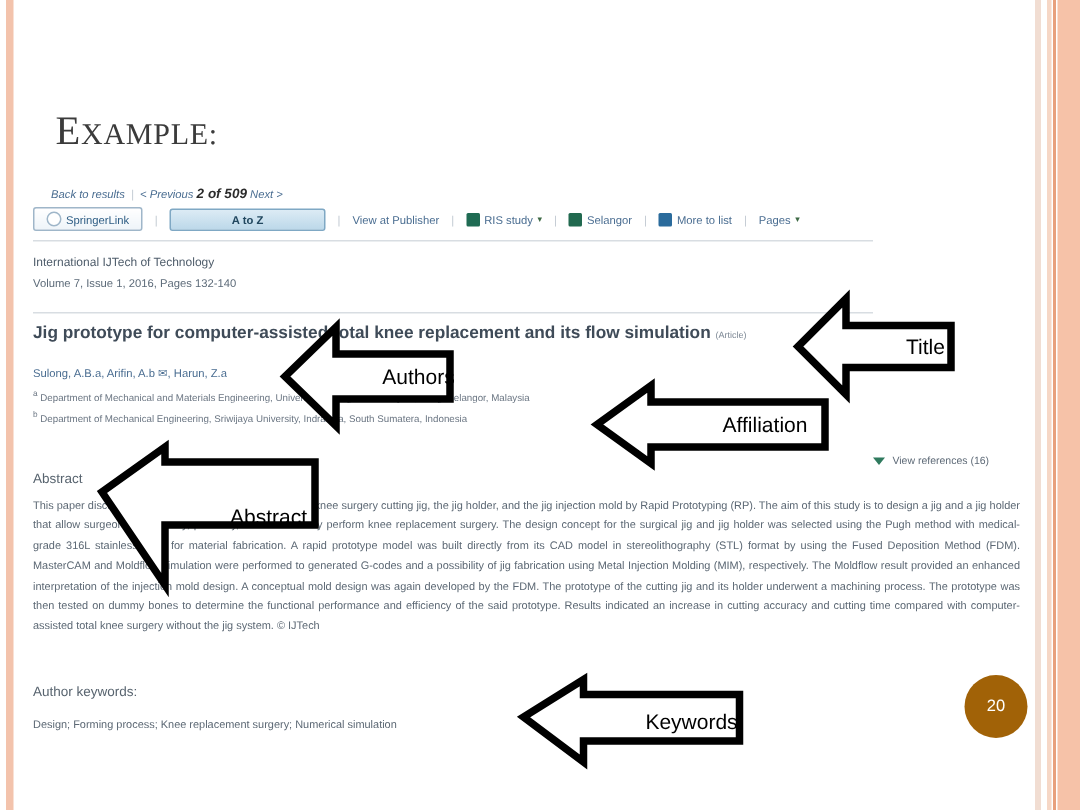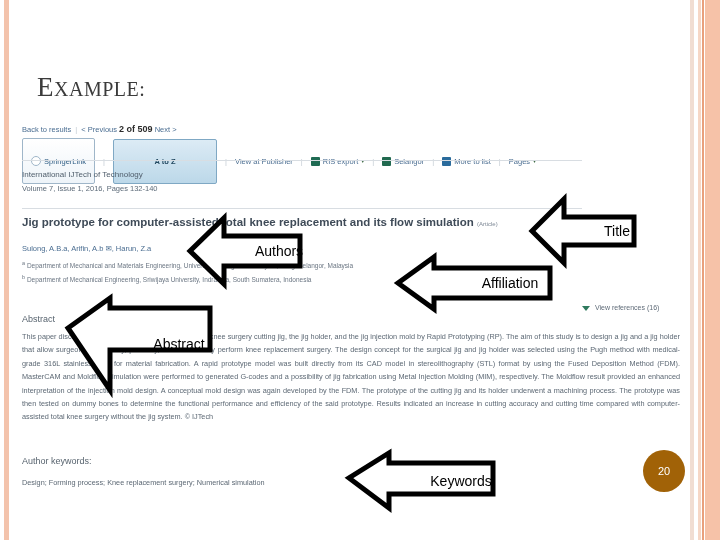--- a/index.html
+++ b/index.html
@@ -44,34 +44,34 @@
     left: 22px;
     top: 124px;
     width: 660px;
     height: 378px;
     color: #5a6672;
     font-family: "Liberation Sans", sans-serif;
   }
   .blur { filter: blur(0.35px); }
 
   .navline {
-    position: absolute; left: 0; top: 0;
-    font-size: 7.5px; color: #5f6b78; white-space: nowrap;
+    position: absolute; left: 12px; top: 0;
+    font-size: 7.5px; color: #5f6b78; white-space: nowrap; font-style: italic;
   }
   .navline b { font-size: 9px; color: #2b2b2b; }
   .navline .lnk { color: #4a6d91; }
 
   .toolbar {
     position: absolute; left: 0; top: 14px;
     display: flex; align-items: center; gap: 6px;
     font-size: 7.5px; white-space: nowrap;
   }
   .btn-pill {
     border: 1px solid #9fb6c9; border-radius: 2px;
-    padding: 17px 8px; font-size: 7.5px; color: #2e5d84;
+    padding: 2px 8px; font-size: 7.5px; color: #2e5d84;
     background: linear-gradient(#ffffff,#eef4f9);
     display: flex; align-items: center; gap: 3px;
   }
   .btn-pill.wide {
     min-width: 86px; justify-content: center;
     background: linear-gradient(#dcebf5,#bcd8e9);
     border-color: #7fa8c4; color: #21475f; font-weight: bold; text-align: right;
   }
   .sep { color: #c2cad2; padding: 0 2px; }
   .tool-item { display: flex; align-items: flex-start; gap: 3px; color: #4a6d91; }
@@ -207,21 +207,21 @@
       <span class="btn-pill wide">
         <span>A to Z</span>
       </span>
       <span class="sep">|</span>
       <span class="tool-item">
         <span>View at Publisher</span>
       </span>
       <span class="sep">|</span>
       <span class="tool-item">
         <span class="ico"></span>
-        <span>RIS export</span>
+        <span>RIS study</span>
         <span class="caret">▾</span>
       </span>
       <span class="sep">|</span>
       <span class="tool-item">
         <span class="ico dl"></span>
         <span>Selangor</span>
       </span>
       <span class="sep">|</span>
       <span class="tool-item">
         <span class="ico save"></span>

